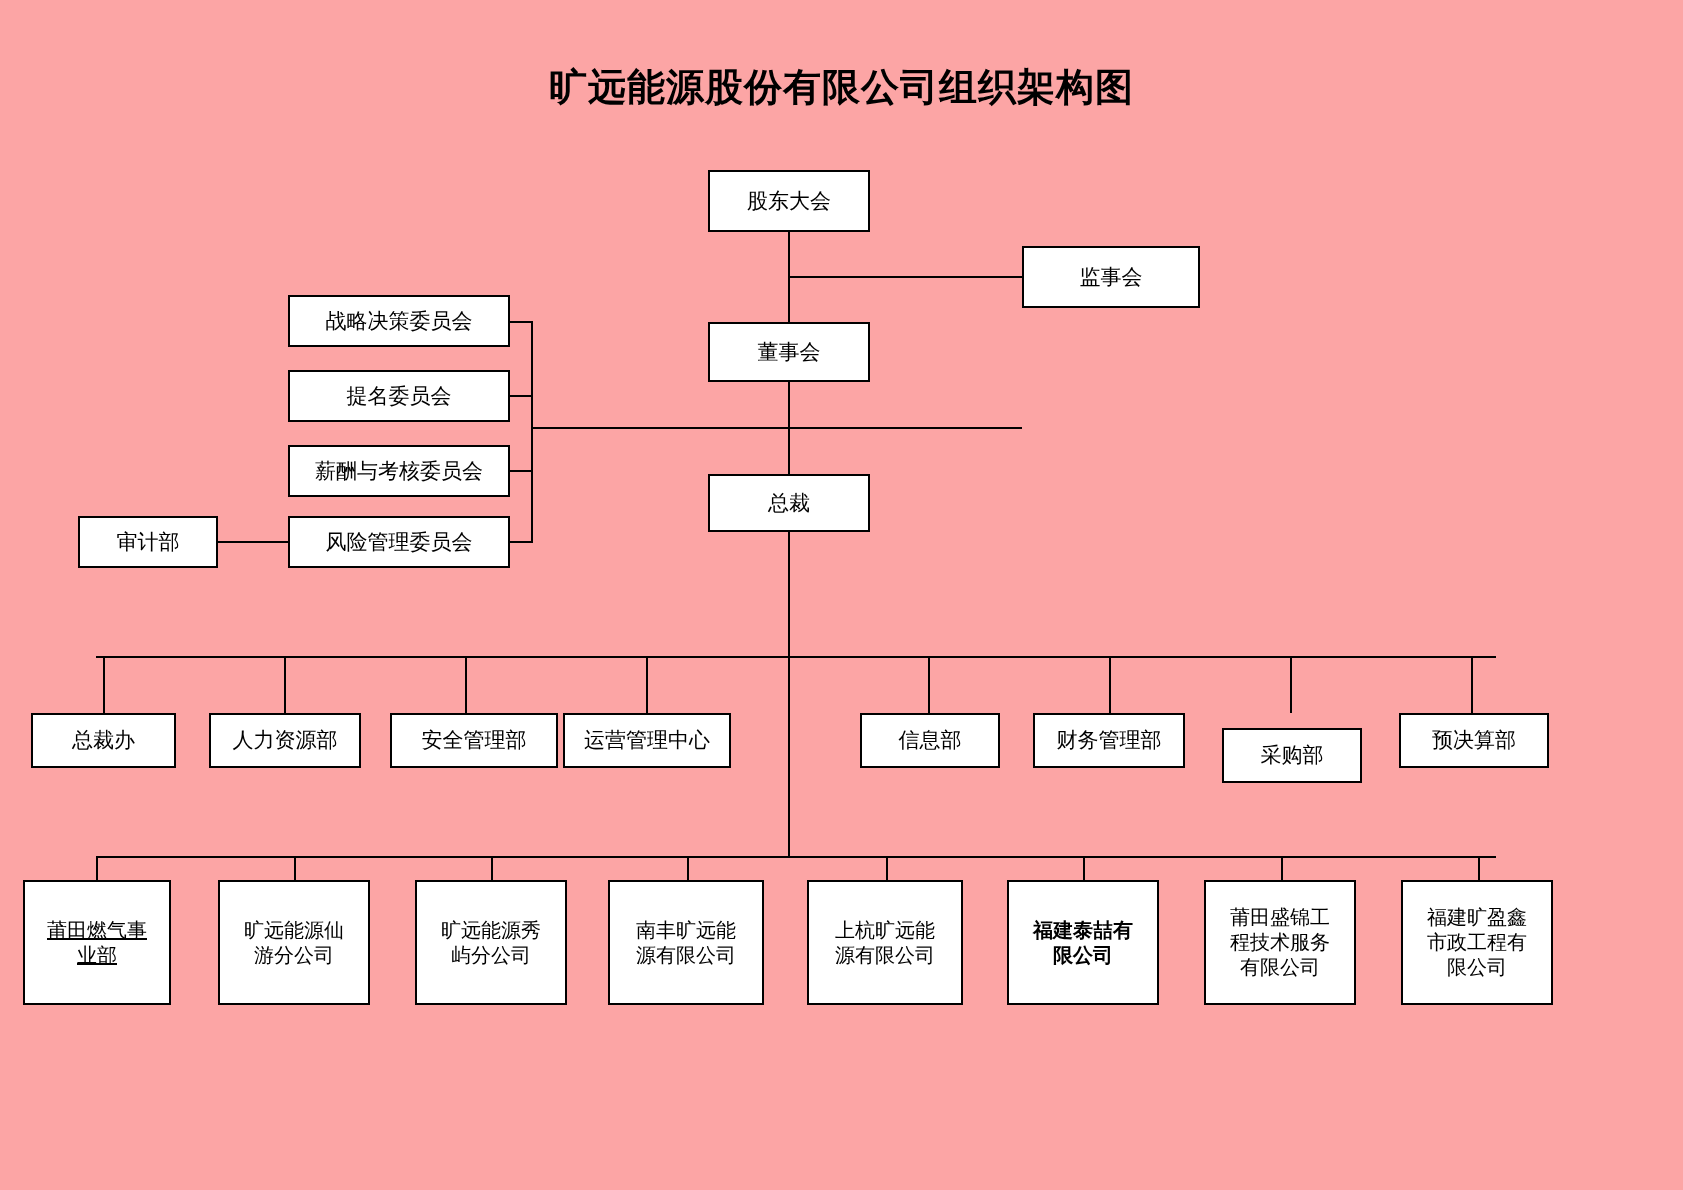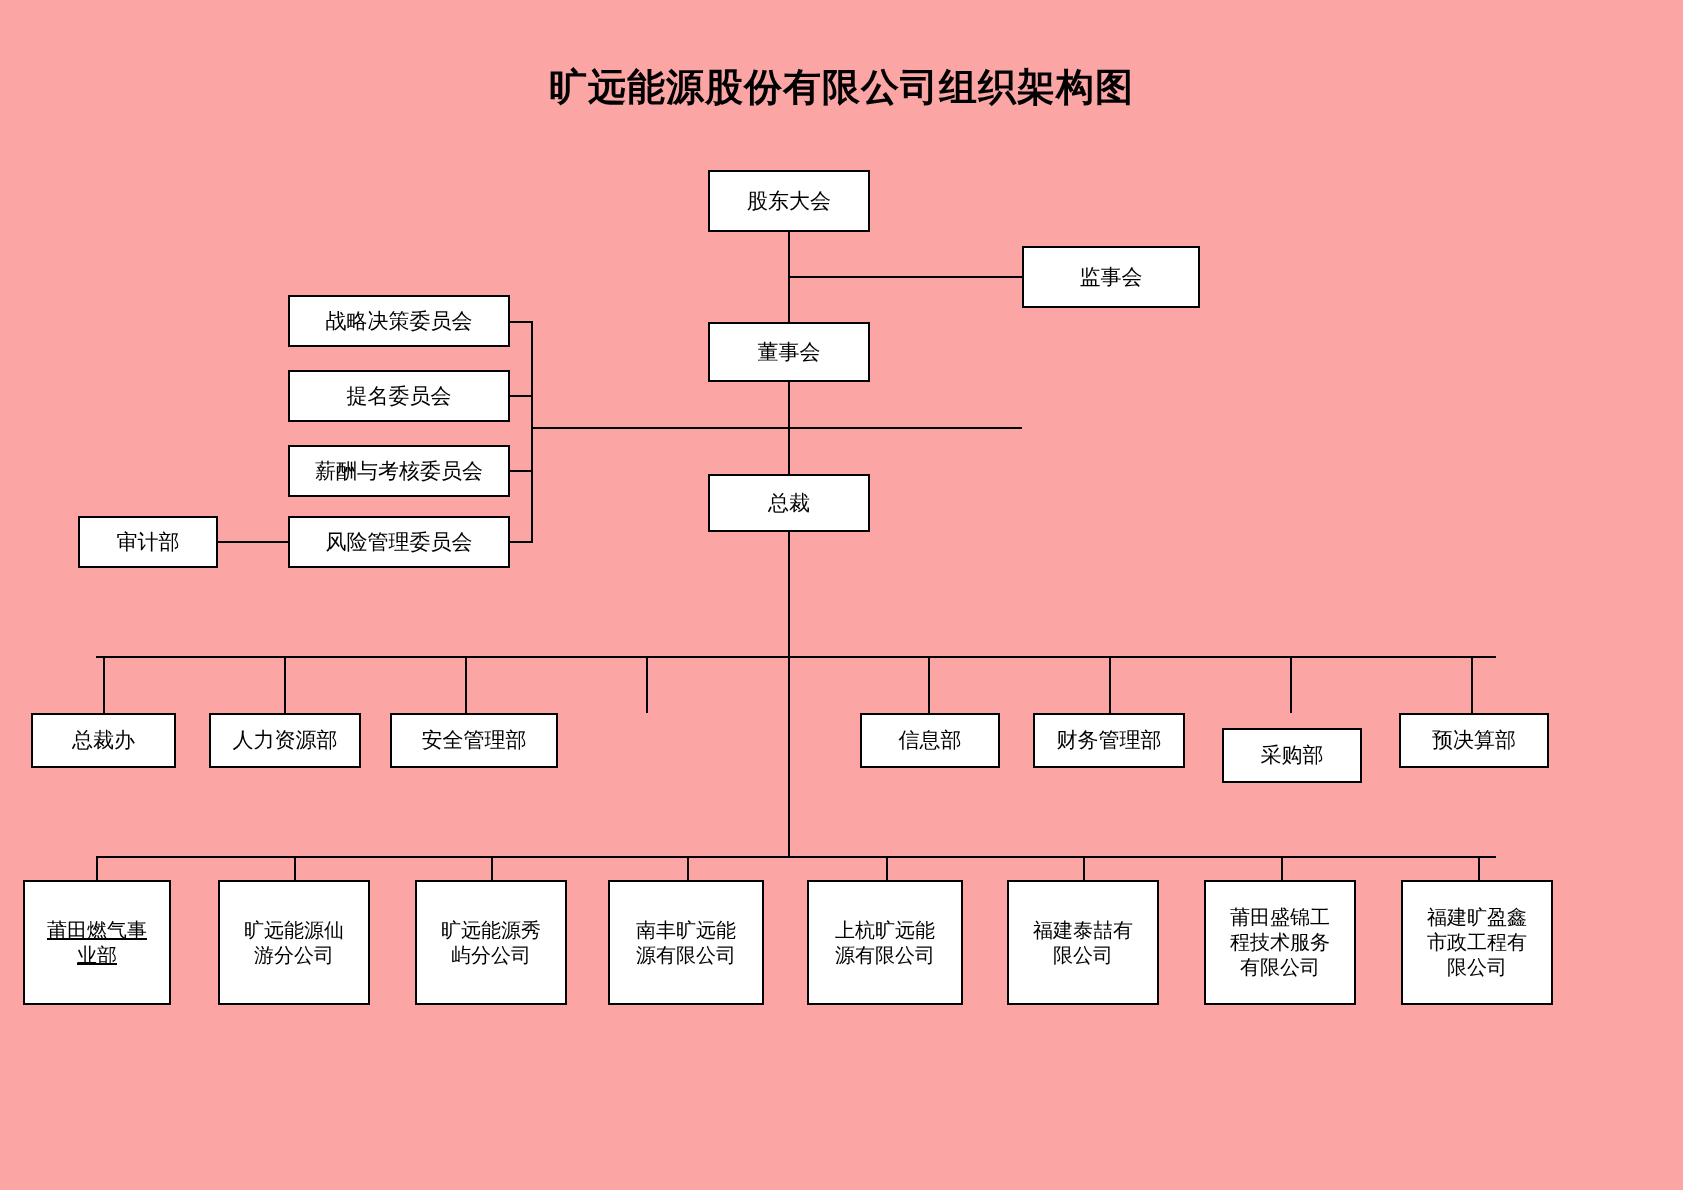--- a/index.html
+++ b/index.html
@@ -133,20 +133,23 @@
 
   <div class="node" style="left:31px; top:713px; width:145px; height:55px;">
     <span class="lbl">总裁办</span>
   </div>
   <div class="node" style="left:209px; top:713px; width:152px; height:55px;">
     <span class="lbl">人力资源部</span>
   </div>
   <div class="node" style="left:390px; top:713px; width:168px; height:55px;">
     <span class="lbl">安全管理部</span>
   </div>
+  <div class="node" style="left:563px; top:713px; width:168px; height:55px;">
+    <span class="lbl">运营管理中心</span>
+  </div>
   <div class="node" style="left:860px; top:713px; width:140px; height:55px;">
     <span class="lbl">信息部</span>
   </div>
   <div class="node" style="left:1033px; top:713px; width:152px; height:55px;">
     <span class="lbl">财务管理部</span>
   </div>
   <div class="node" style="left:1222px; top:728px; width:140px; height:55px;">
     <span class="lbl">采购部</span>
   </div>
   <div class="node" style="left:1399px; top:713px; width:150px; height:55px;">
@@ -177,21 +180,21 @@
 屿分公司</span>
   </div>
   <div class="node small" style="left:608px; top:880px; width:156px; height:125px;">
     <span class="lbl">南丰旷远能
 源有限公司</span>
   </div>
   <div class="node small" style="left:807px; top:880px; width:156px; height:125px;">
     <span class="lbl">上杭旷远能
 源有限公司</span>
   </div>
-  <div class="node small" style="left:1007px; top:880px; width:152px; height:125px;">
+  <div class="node small" style="left:1007px; top:880px; width:152px; height:125px;font-weight:bold;">
     <span class="lbl">福建泰喆有
 限公司</span>
   </div>
   <div class="node small" style="left:1204px; top:880px; width:152px; height:125px;">
     <span class="lbl">莆田盛锦工
 程技术服务
 有限公司</span>
   </div>
   <div class="node small" style="left:1401px; top:880px; width:152px; height:125px;">
     <span class="lbl">福建旷盈鑫

